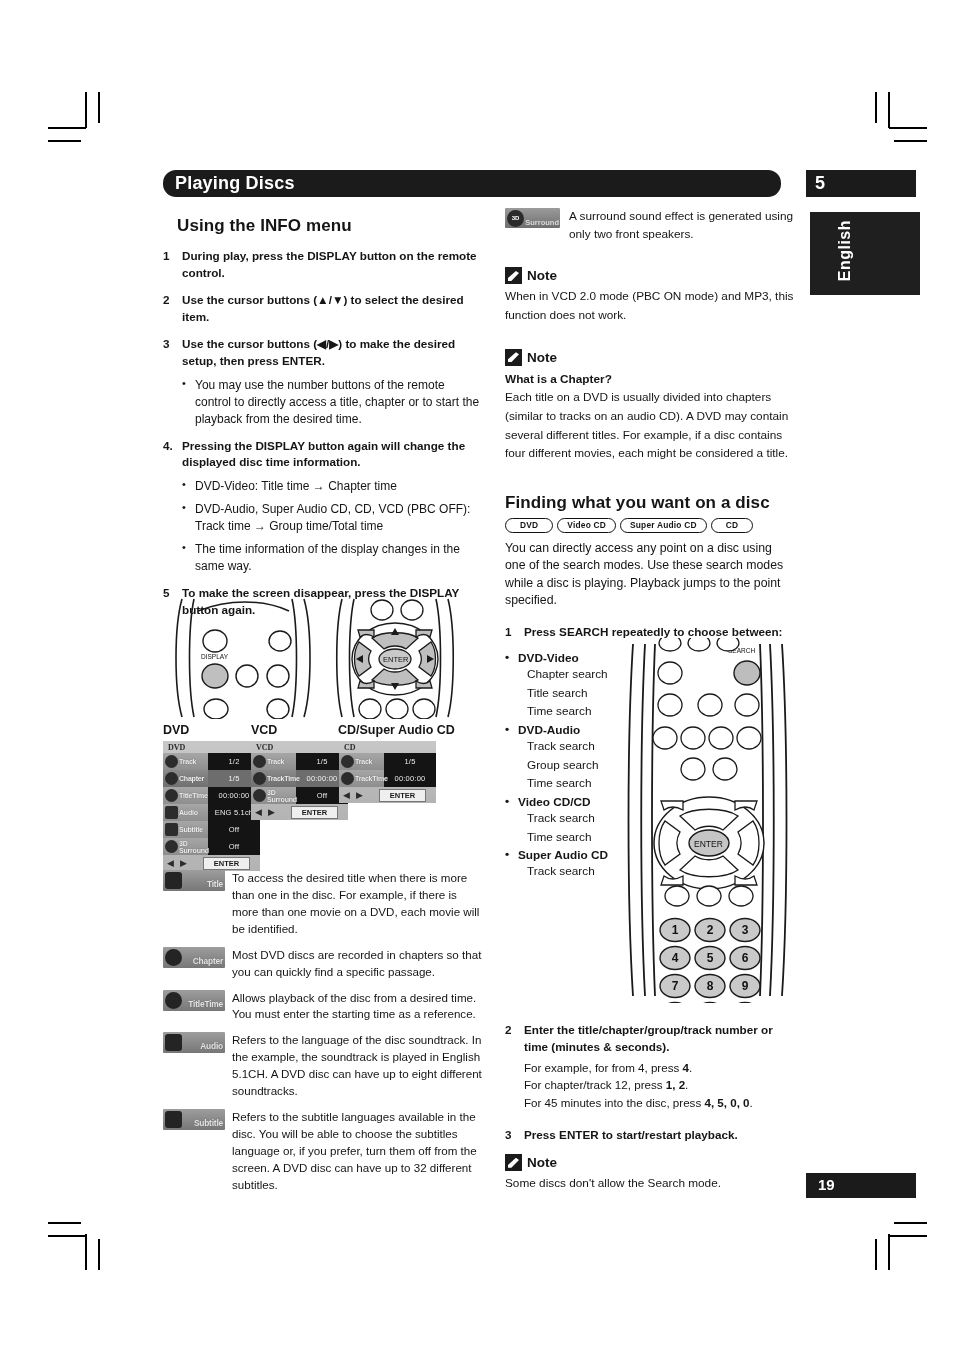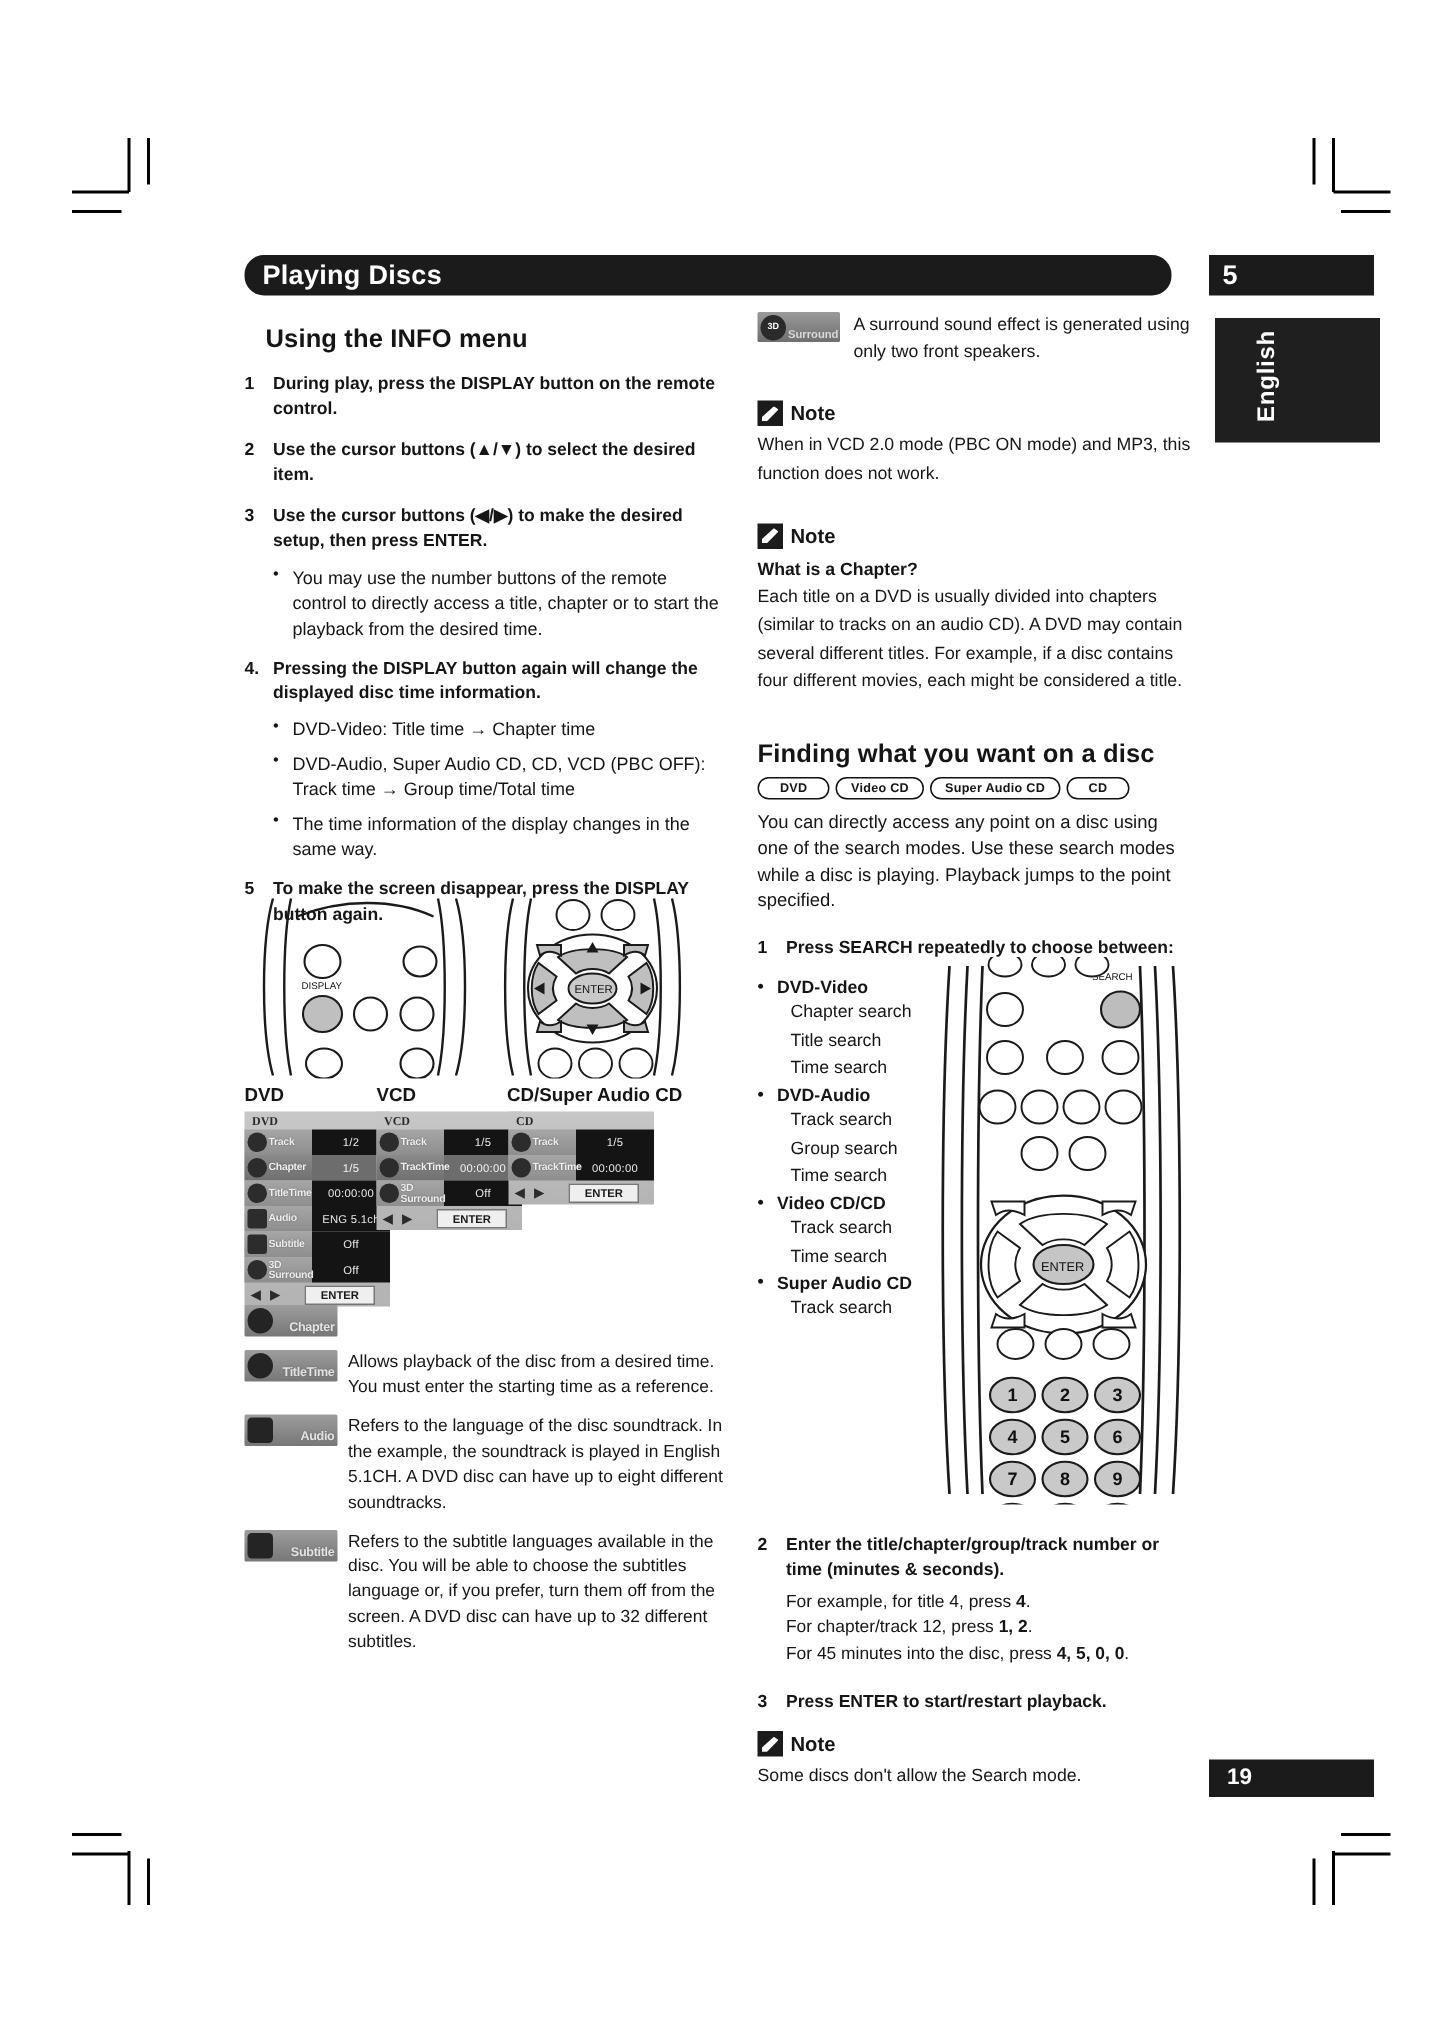--- a/index.html
+++ b/index.html
@@ -638,26 +638,34 @@
         <div class="foot">
           <span class="arr">◀</span>
           <span class="arr">▶</span>
           <span class="ent">ENTER</span>
         </div>
       </div>
     </div>
   </div>
 
   <div class="icon-list">
+    <div class="ilrow">
+      <div class="ilbadge">
+        <div class="g"></div>
+        <div class="t">Title</div>
+      </div>
+      <div class="txt">To access the desired title when there is more than one in the disc. For example, if there is more than one movie on a DVD, each movie will be identified.</div>
+    </div>
 
     <div class="ilrow">
       <div class="ilbadge">
         <div class="g circ"></div>
         <div class="t">Chapter</div>
       </div>
+      <div class="txt">Most DVD discs are recorded in chapters so that you can quickly find a specific passage.</div>
     </div>
 
     <div class="ilrow">
       <div class="ilbadge">
         <div class="g circ"></div>
         <div class="t">TitleTime</div>
       </div>
       <div class="txt">Allows playback of the disc from a desired time. You must enter the starting time as a reference.</div>
     </div>
 
@@ -816,21 +824,21 @@
     </g>
   </svg>
 
   <div style="position:absolute;left:505px;top:1022px;width:290px;">
     <div class="step" style="margin-bottom:4px;">
       <div class="n">2</div>
       <div class="t">Enter the title/chapter/group/track number or time (minutes &amp; seconds).</div>
     </div>
     <div style="margin-left:19px;">
       <div class="subline">
-        <span>For example, for title 4, press </span><span class="b">4</span><span>.</span>
+        <span>For example, for from 4, press </span><span class="b">4</span><span>.</span>
       </div>
       <div class="subline">
         <span>For chapter/track 12, press </span><span class="b">1, 2</span><span>.</span>
       </div>
       <div class="subline">
         <span>For 45 minutes into the disc, press </span><span class="b">4, 5, 0, 0</span><span>.</span>
       </div>
     </div>
 
     <div class="step" style="margin-top:16px;">

